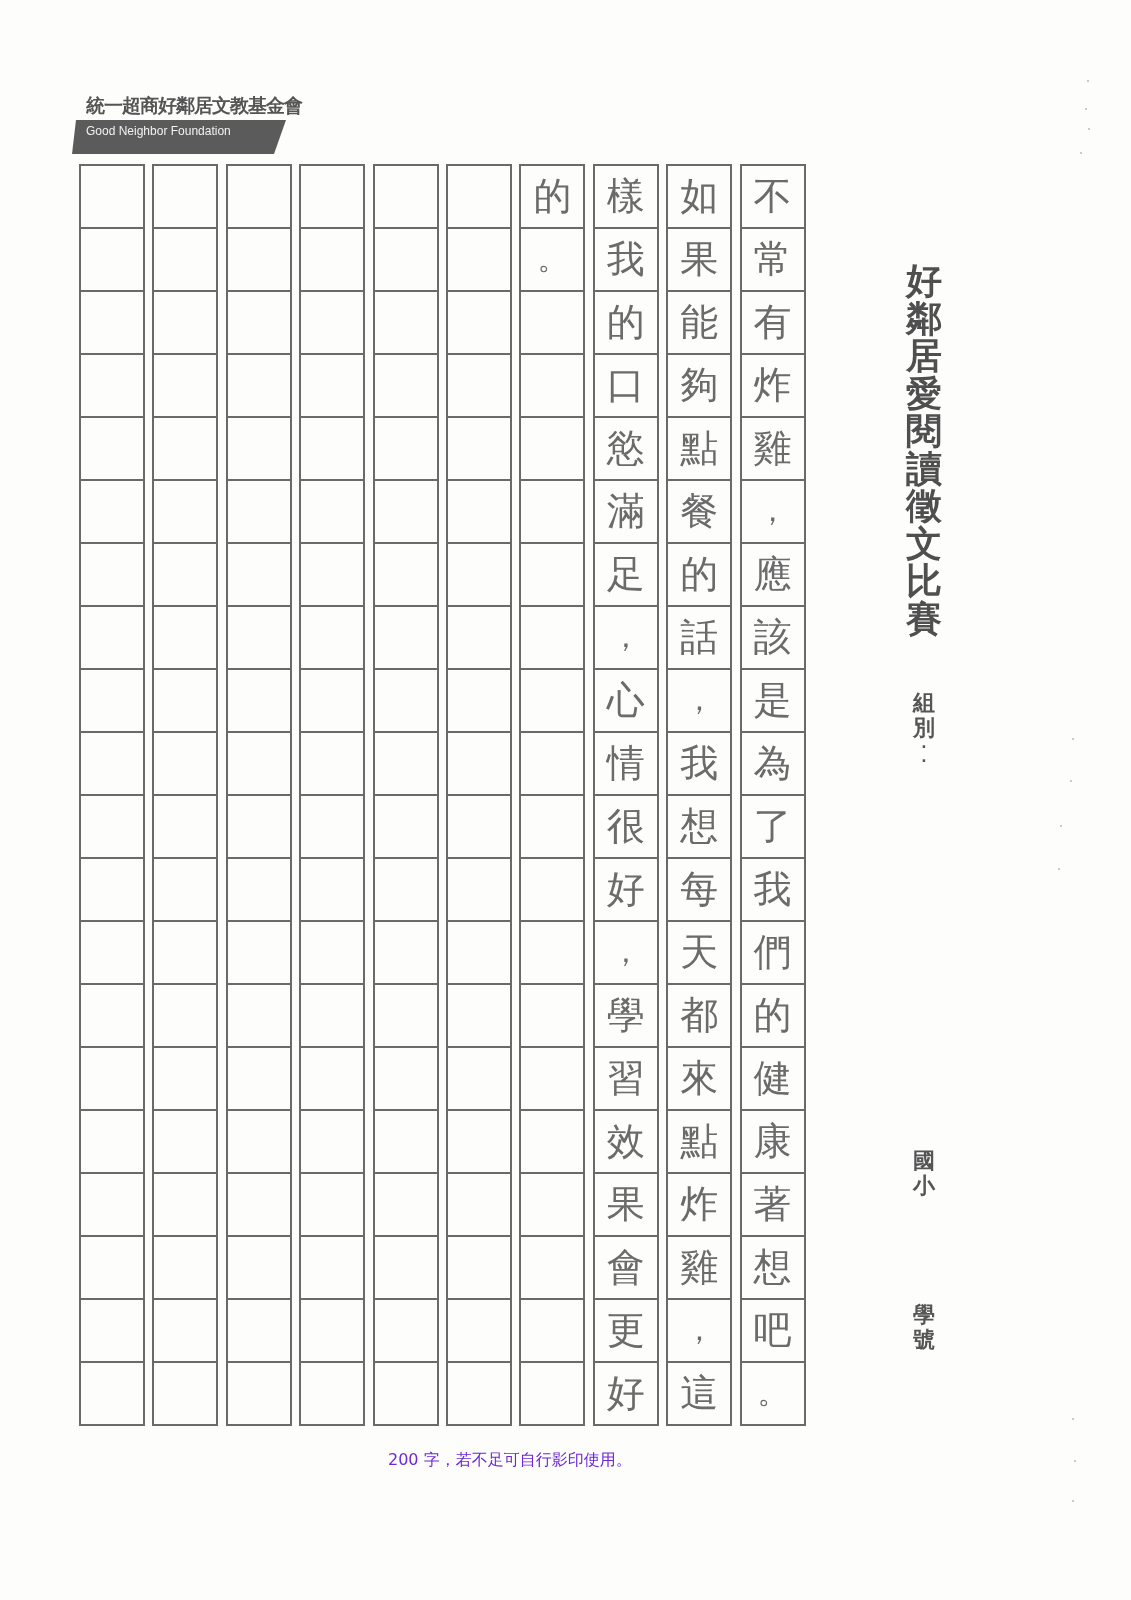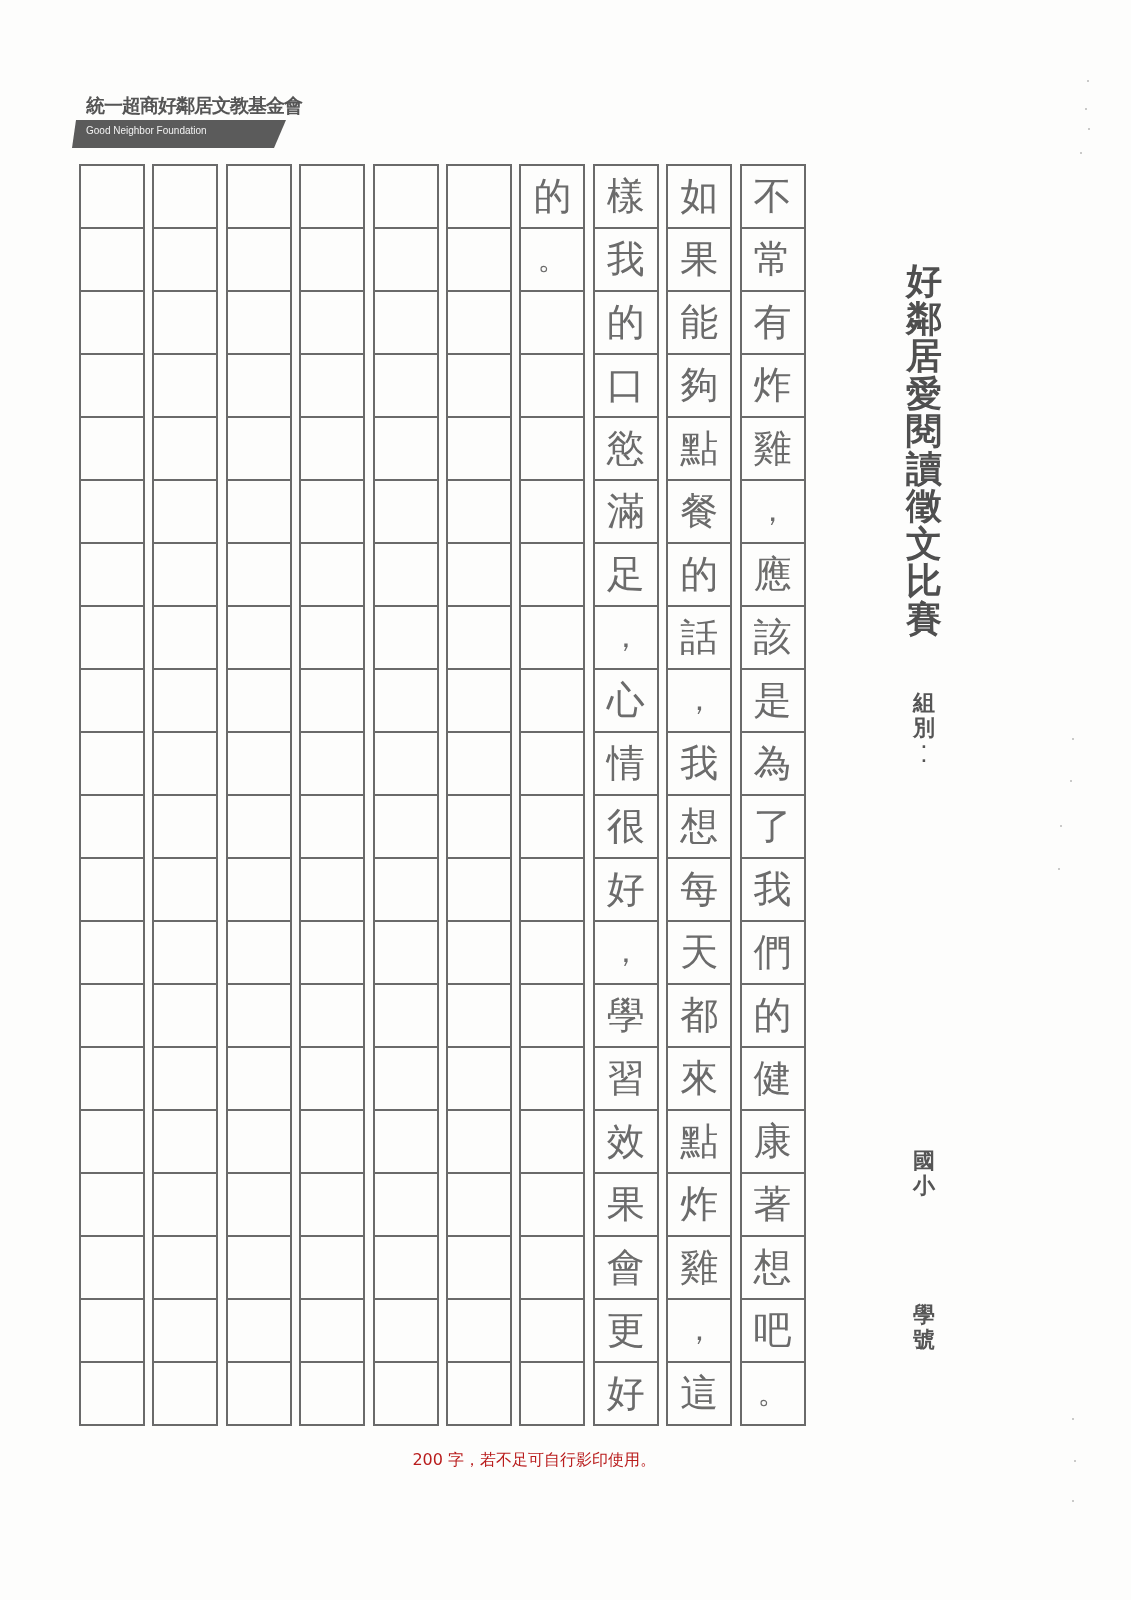--- a/index.html
+++ b/index.html
@@ -9,23 +9,23 @@
       font-family: "DejaVu Sans", sans-serif;
       color: #4a4a4a;
     }
     .logo { position: absolute; left: 72px; top: 92px; width: 214px; }
     .logo-zh {
       font-family: "DejaVu Sans", sans-serif; font-weight: bold;
       font-size: 19px; letter-spacing: -1px; color: #555;
       padding-left: 14px; line-height: 26px; white-space: nowrap;
     }
     .logo-en {
-      margin-top: 2px; height: 28px; line-height: 22px;
+      margin-top: 2px; height: 34px; line-height: 22px;
       background: #5b5b5b; color: #f2f2f2;
-      font-family: "Liberation Sans", sans-serif; font-size: 10px;
+      font-family: "Liberation Sans", sans-serif; font-size: 12px;
       padding-left: 14px; white-space: nowrap;
       clip-path: polygon(4px 0, 100% 0, calc(100% - 12px) 100%, 0 100%);
     }
     .grid { position: absolute; left: 79px; top: 164px; width: 728px; height: 1262px; }
     .col {
       position: absolute; top: 0; width: 62px; height: 1258px;
       border: 2px solid #6a6a6a;
       display: flex; flex-direction: column;
     }
     .cell {
@@ -43,24 +43,23 @@
     }
     .vtitle span { display: block; }
     .vlabel {
       position: absolute; left: 906px; width: 36px; text-align: center;
       font-family: "DejaVu Sans", sans-serif; font-weight: bold;
       font-size: 22px; line-height: 25px; color: #555;
     }
     .vlabel span { display: block; }
     .colon-dots { font-size: 14px; line-height: 14px; }
     .footer-note {
-      position: absolute; left: 356px; top: 1450px; width: 300px;
-      font-family: "DejaVu Sans", sans-serif; font-size: 16px; color: #b91c1c;
+      position: absolute; left: 388px; top: 1450px; width: 300px;
+      font-family: "DejaVu Sans", sans-serif; font-size: 16px; color: #6d28d9;
       white-space: nowrap;
-      text-align: right;
     }
     .speck { position: absolute; width: 2px; height: 2px; background: #b8b8b8; border-radius: 1px; }
   </style>
 </head>
 <body>
 
 <div class="logo">
   <div class="logo-zh">統一超商好鄰居文教基金會</div>
   <div class="logo-en">Good Neighbor Foundation</div>
 </div>

